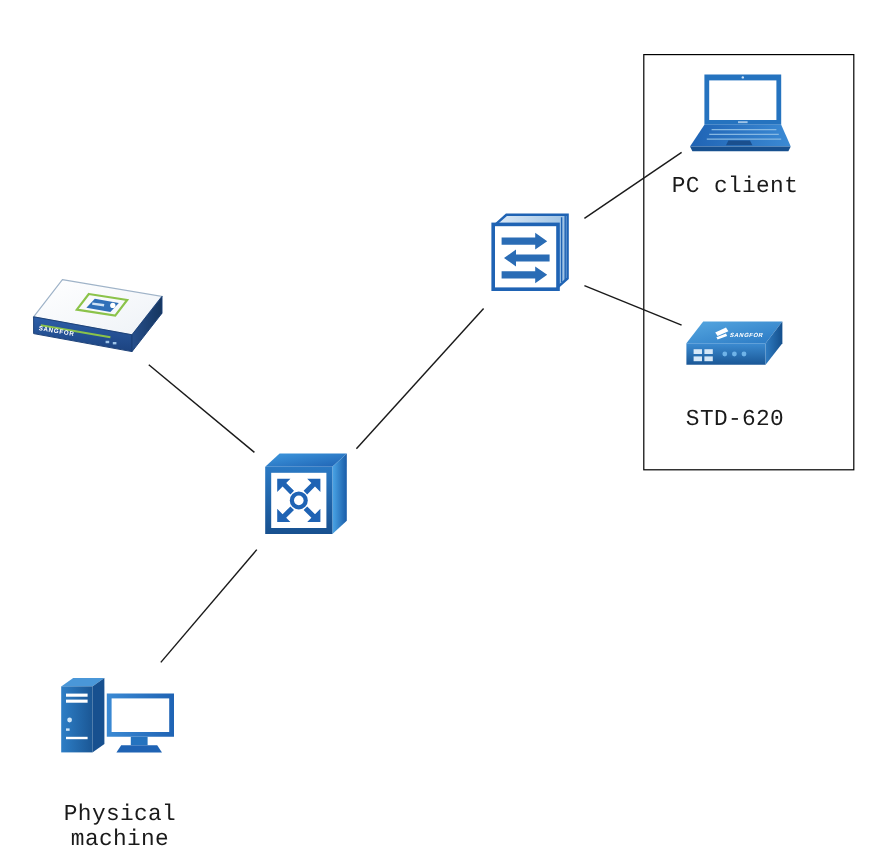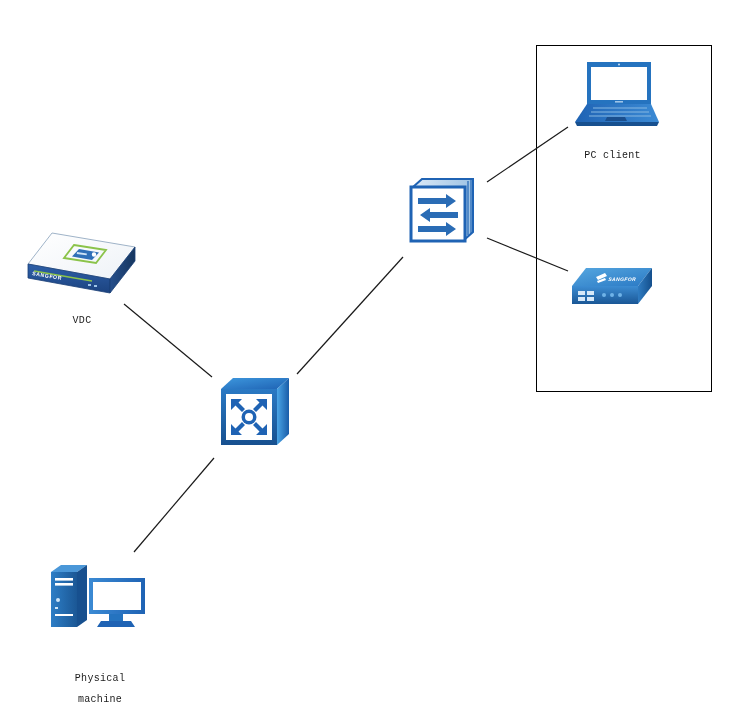--- a/index.html
+++ b/index.html
@@ -25,21 +25,21 @@
     height: 711px;
   }
   .node {
     position: absolute;
   }
   .node-label {
     position: absolute;
     text-align: center;
     color: #1a1a1a;
     font-family: "Liberation Mono", "DejaVu Sans Mono", monospace;
-    font-size: 10px;
+    font-size: 19px;
     line-height: 21px;
     white-space: pre-line;
     letter-spacing: 0.3px;
   }
   .group-box {
     position: absolute;
     border: 1.4px solid #000000;
     background: transparent;
     box-sizing: border-box;
   }
@@ -90,21 +90,20 @@
       <polygon points="57,22 77,25.5 70,33 50,29.5" fill="#2f6fb8"></polygon>
       <circle cx="72" cy="27.5" r="2.2" fill="#ffffff"></circle>
       <rect x="55" y="25" width="10" height="2" fill="#cfe2f5" transform="rotate(8 55 25)"></rect>
 
       <text x="10" y="48" transform="rotate(9.6 10 48)" fill="#ffffff" font-family="Liberation Sans, sans-serif" font-size="5.2" font-weight="bold" letter-spacing="0.6">SANGFOR</text>
 
       <rect x="66" y="57" width="3" height="2" fill="#9ec4e8"></rect>
       <rect x="72" y="58" width="3" height="2" fill="#9ec4e8"></rect>
     </svg>
   </div>
-  <div class="node-label" id="label-vdc" style="left: 27px; top: 310px; width: 110px;">VDC</div>
 
   <div class="node" id="node-router" style="left: 215px; top: 375px;">
     <svg class="icon-svg" width="76" height="76" viewBox="0 0 76 76" xmlns="http://www.w3.org/2000/svg">
       <defs>
         <linearGradient id="rtTop" x1="0" y1="0" x2="1" y2="1">
           <stop offset="0%" stop-color="#3d97dd"></stop>
           <stop offset="100%" stop-color="#1f63b4"></stop>
         </linearGradient>
         <linearGradient id="rtSide" x1="0" y1="0" x2="1" y2="0">
           <stop offset="0%" stop-color="#4aa5e6"></stop>
@@ -228,20 +227,21 @@
         <rect x="21" y="33" width="7" height="4"></rect>
       </g>
 
       <g fill="#6fb3e8">
         <circle cx="38" cy="31" r="2"></circle>
         <circle cx="46" cy="31" r="2"></circle>
         <circle cx="54" cy="31" r="2"></circle>
       </g>
     </svg>
   </div>
+  <div class="node-label" id="label-std-620" style="left: 545px; top: 339px; width: 135px;">STD-620</div>
 
   <div class="node" id="node-physical-machine" style="left: 45px; top: 562px;">
     <svg class="icon-svg" width="104" height="72" viewBox="0 0 104 72" xmlns="http://www.w3.org/2000/svg">
       <defs>
         <linearGradient id="pmTower" x1="0" y1="0" x2="1" y2="0">
           <stop offset="0%" stop-color="#2d7ec6"></stop>
           <stop offset="100%" stop-color="#1b5795"></stop>
         </linearGradient>
         <linearGradient id="pmMon" x1="0" y1="0" x2="1" y2="0">
           <stop offset="0%" stop-color="#3b8ad4"></stop>

